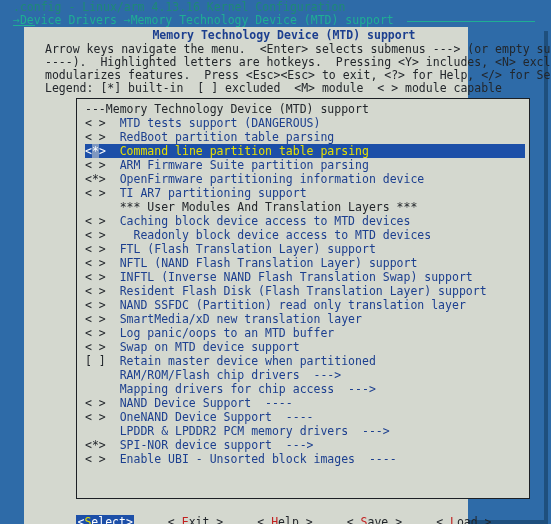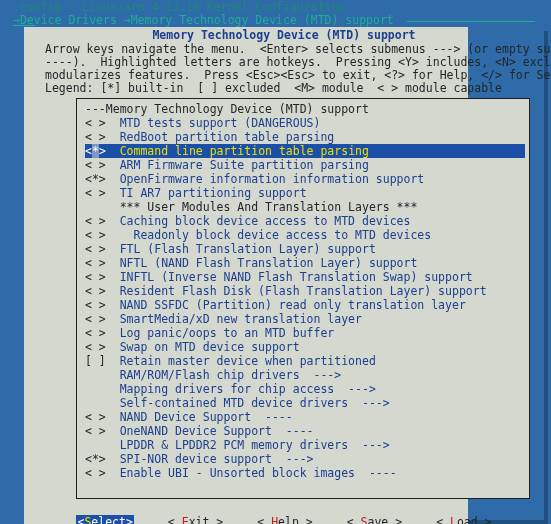--- a/index.html
+++ b/index.html
@@ -205,37 +205,36 @@
 
     <div class="help-text"><div>Arrow keys navigate the menu.  &lt;Enter&gt; selects submenus ---&gt; (or empty submenus</div><div>----).  Highlighted letters are hotkeys.  Pressing &lt;Y&gt; includes, &lt;N&gt; excludes, &lt;M&gt;</div><div>modularizes features.  Press &lt;Esc&gt;&lt;Esc&gt; to exit, &lt;?&gt; for Help, &lt;/&gt; for Search.</div><div>Legend: [*] built-in  [ ] excluded  &lt;M&gt; module  &lt; &gt; module capable</div></div>
 
     <div class="listbox">
       <div class="rows">
           <div class="row comment"><span class="flag">---</span><span class="label">Memory Technology Device (MTD) support</span></div>
           <div class="row"><span class="flag">&lt; &gt;</span><span class="label">  MTD tests support (DANGEROUS)</span></div>
           <div class="row"><span class="flag">&lt; &gt;</span><span class="label">  RedBoot partition table parsing</span></div>
           <div class="row sel"><span class="flag"><span>&lt;</span><span class="cursor">*</span><span>&gt;</span></span><span class="label">  Command line partition table parsing</span></div>
           <div class="row"><span class="flag">&lt; &gt;</span><span class="label">  ARM Firmware Suite partition parsing</span></div>
-          <div class="row"><span class="flag">&lt;*&gt;</span><span class="label">  OpenFirmware information information support</span></div>
+          <div class="row"><span class="flag">&lt;*&gt;</span><span class="label">  OpenFirmware partitioning information device</span></div>
           <div class="row"><span class="flag">&lt; &gt;</span><span class="label">  TI AR7 partitioning support</span></div>
           <div class="row comment"><span class="flag">   </span><span class="label">  *** User Modules And Translation Layers ***</span></div>
           <div class="row"><span class="flag">&lt; &gt;</span><span class="label">  Caching block device access to MTD devices</span></div>
           <div class="row"><span class="flag">&lt; &gt;</span><span class="label">    Readonly block device access to MTD devices</span></div>
           <div class="row"><span class="flag">&lt; &gt;</span><span class="label">  FTL (Flash Translation Layer) support</span></div>
           <div class="row"><span class="flag">&lt; &gt;</span><span class="label">  NFTL (NAND Flash Translation Layer) support</span></div>
           <div class="row"><span class="flag">&lt; &gt;</span><span class="label">  INFTL (Inverse NAND Flash Translation Swap) support</span></div>
           <div class="row"><span class="flag">&lt; &gt;</span><span class="label">  Resident Flash Disk (Flash Translation Layer) support</span></div>
           <div class="row"><span class="flag">&lt; &gt;</span><span class="label">  NAND SSFDC (Partition) read only translation layer</span></div>
           <div class="row"><span class="flag">&lt; &gt;</span><span class="label">  SmartMedia/xD new translation layer</span></div>
           <div class="row"><span class="flag">&lt; &gt;</span><span class="label">  Log panic/oops to an MTD buffer</span></div>
           <div class="row"><span class="flag">&lt; &gt;</span><span class="label">  Swap on MTD device support</span></div>
           <div class="row"><span class="flag">[ ]</span><span class="label">  Retain master device when partitioned</span></div>
           <div class="row"><span class="flag">   </span><span class="label">  RAM/ROM/Flash chip drivers  ---&gt;</span></div>
           <div class="row"><span class="flag">   </span><span class="label">  Mapping drivers for chip access  ---&gt;</span></div>
-          <div class="row"><span class="flag">   </span><span class="label">  Self-contained MTD device drivers  ---&gt;</span></div>
           <div class="row"><span class="flag">&lt; &gt;</span><span class="label">  NAND Device Support  ----</span></div>
           <div class="row"><span class="flag">&lt; &gt;</span><span class="label">  OneNAND Device Support  ----</span></div>
           <div class="row"><span class="flag">   </span><span class="label">  LPDDR &amp; LPDDR2 PCM memory drivers  ---&gt;</span></div>
           <div class="row"><span class="flag">&lt;*&gt;</span><span class="label">  SPI-NOR device support  ---&gt;</span></div>
           <div class="row"><span class="flag">&lt; &gt;</span><span class="label">  Enable UBI - Unsorted block images  ----</span></div>
         </div>
     </div>
 
     <div class="buttonbar">
         <span class="btn active">&lt;<span class="bhot">S</span>elect&gt;</span>

